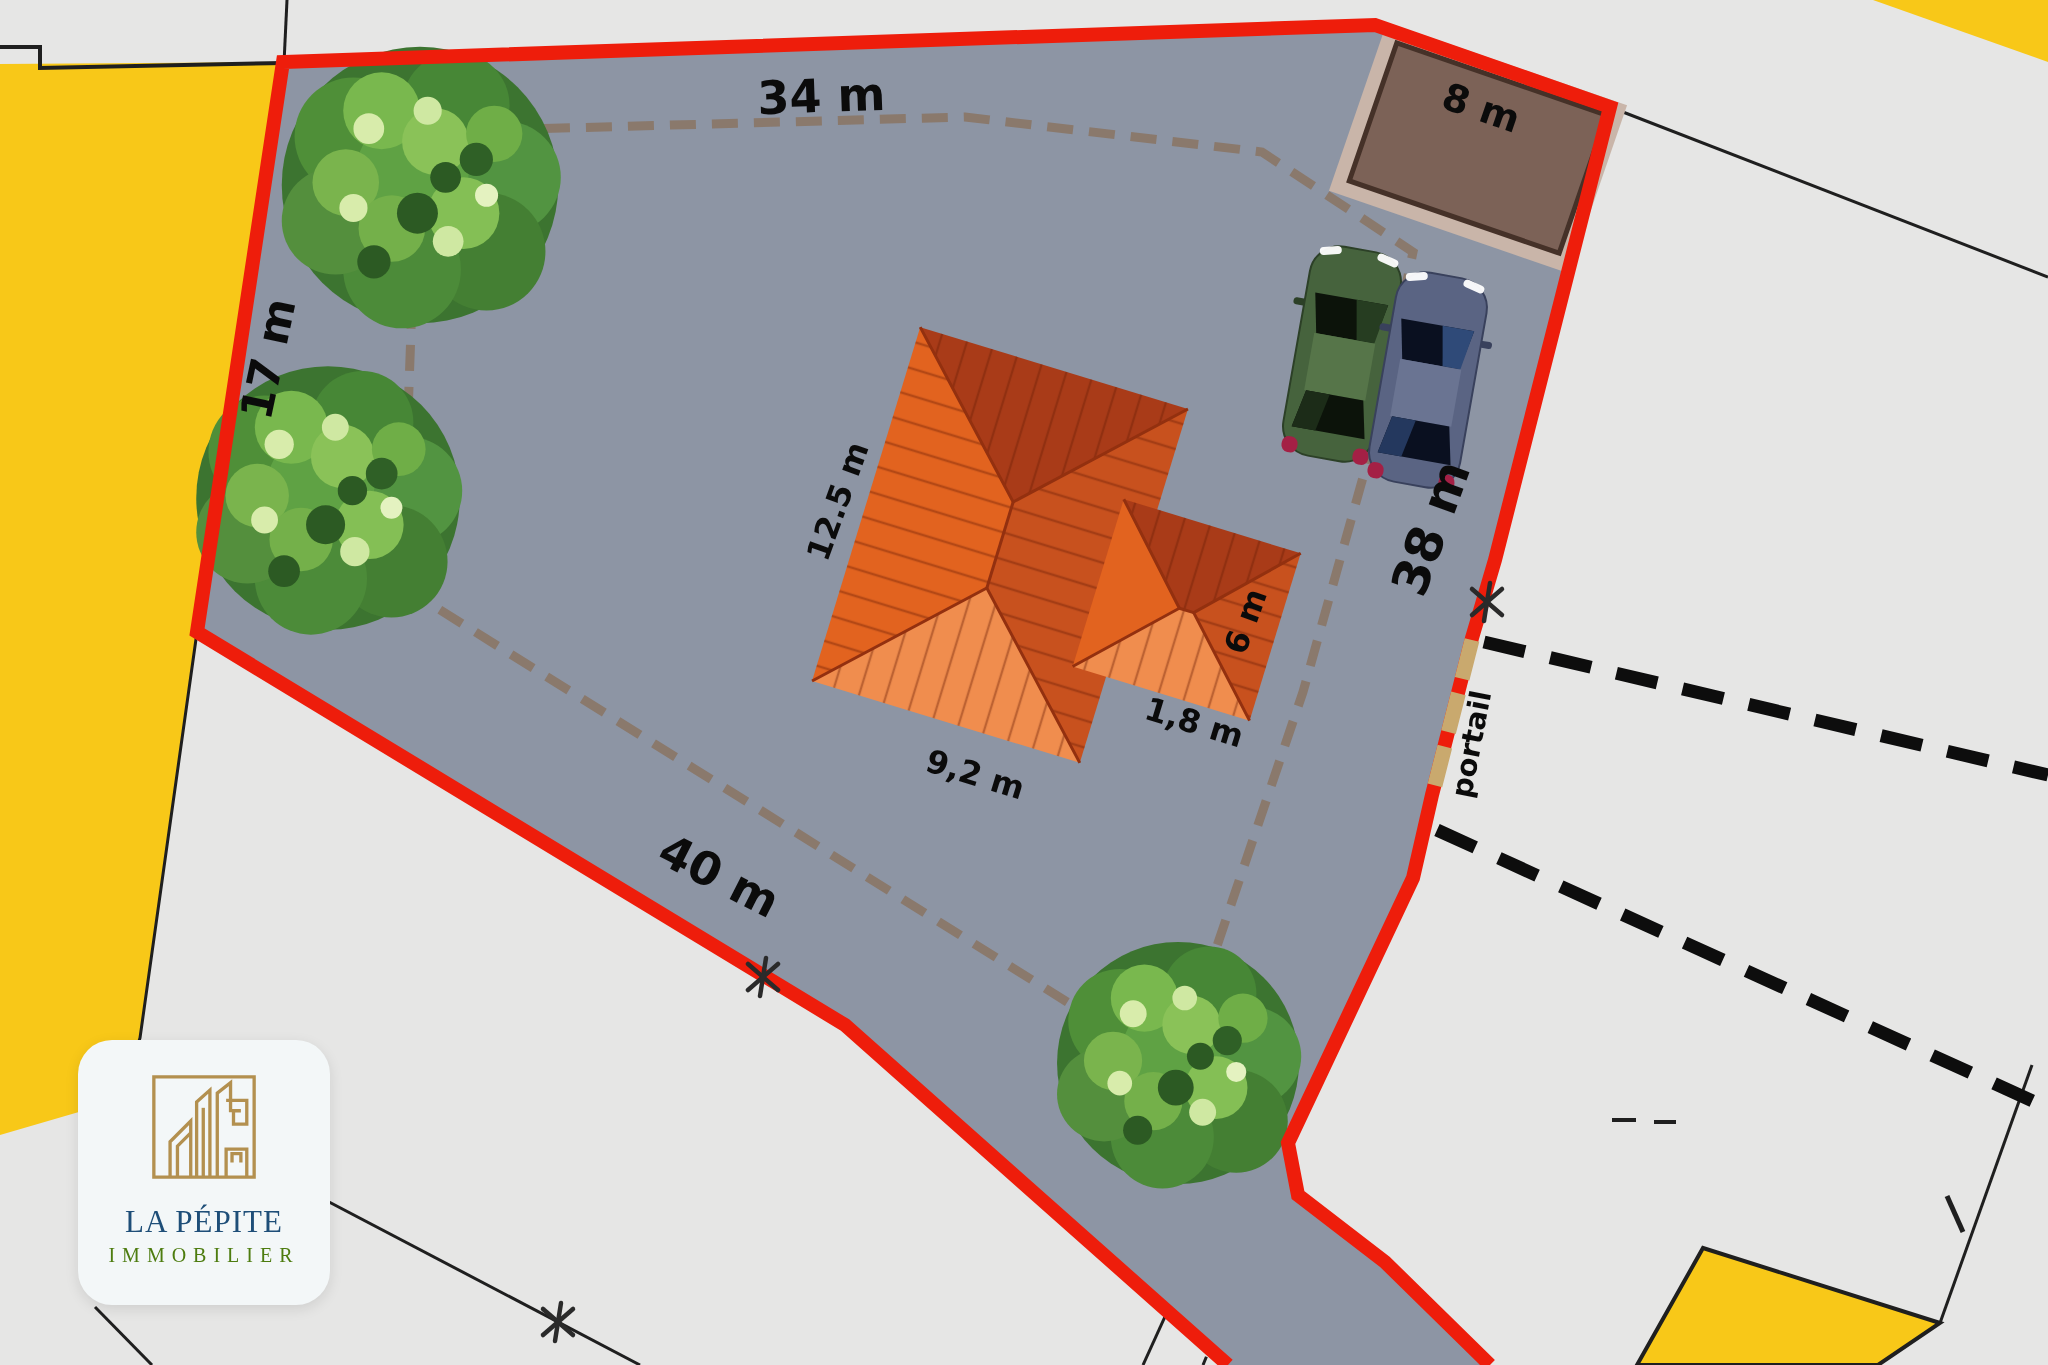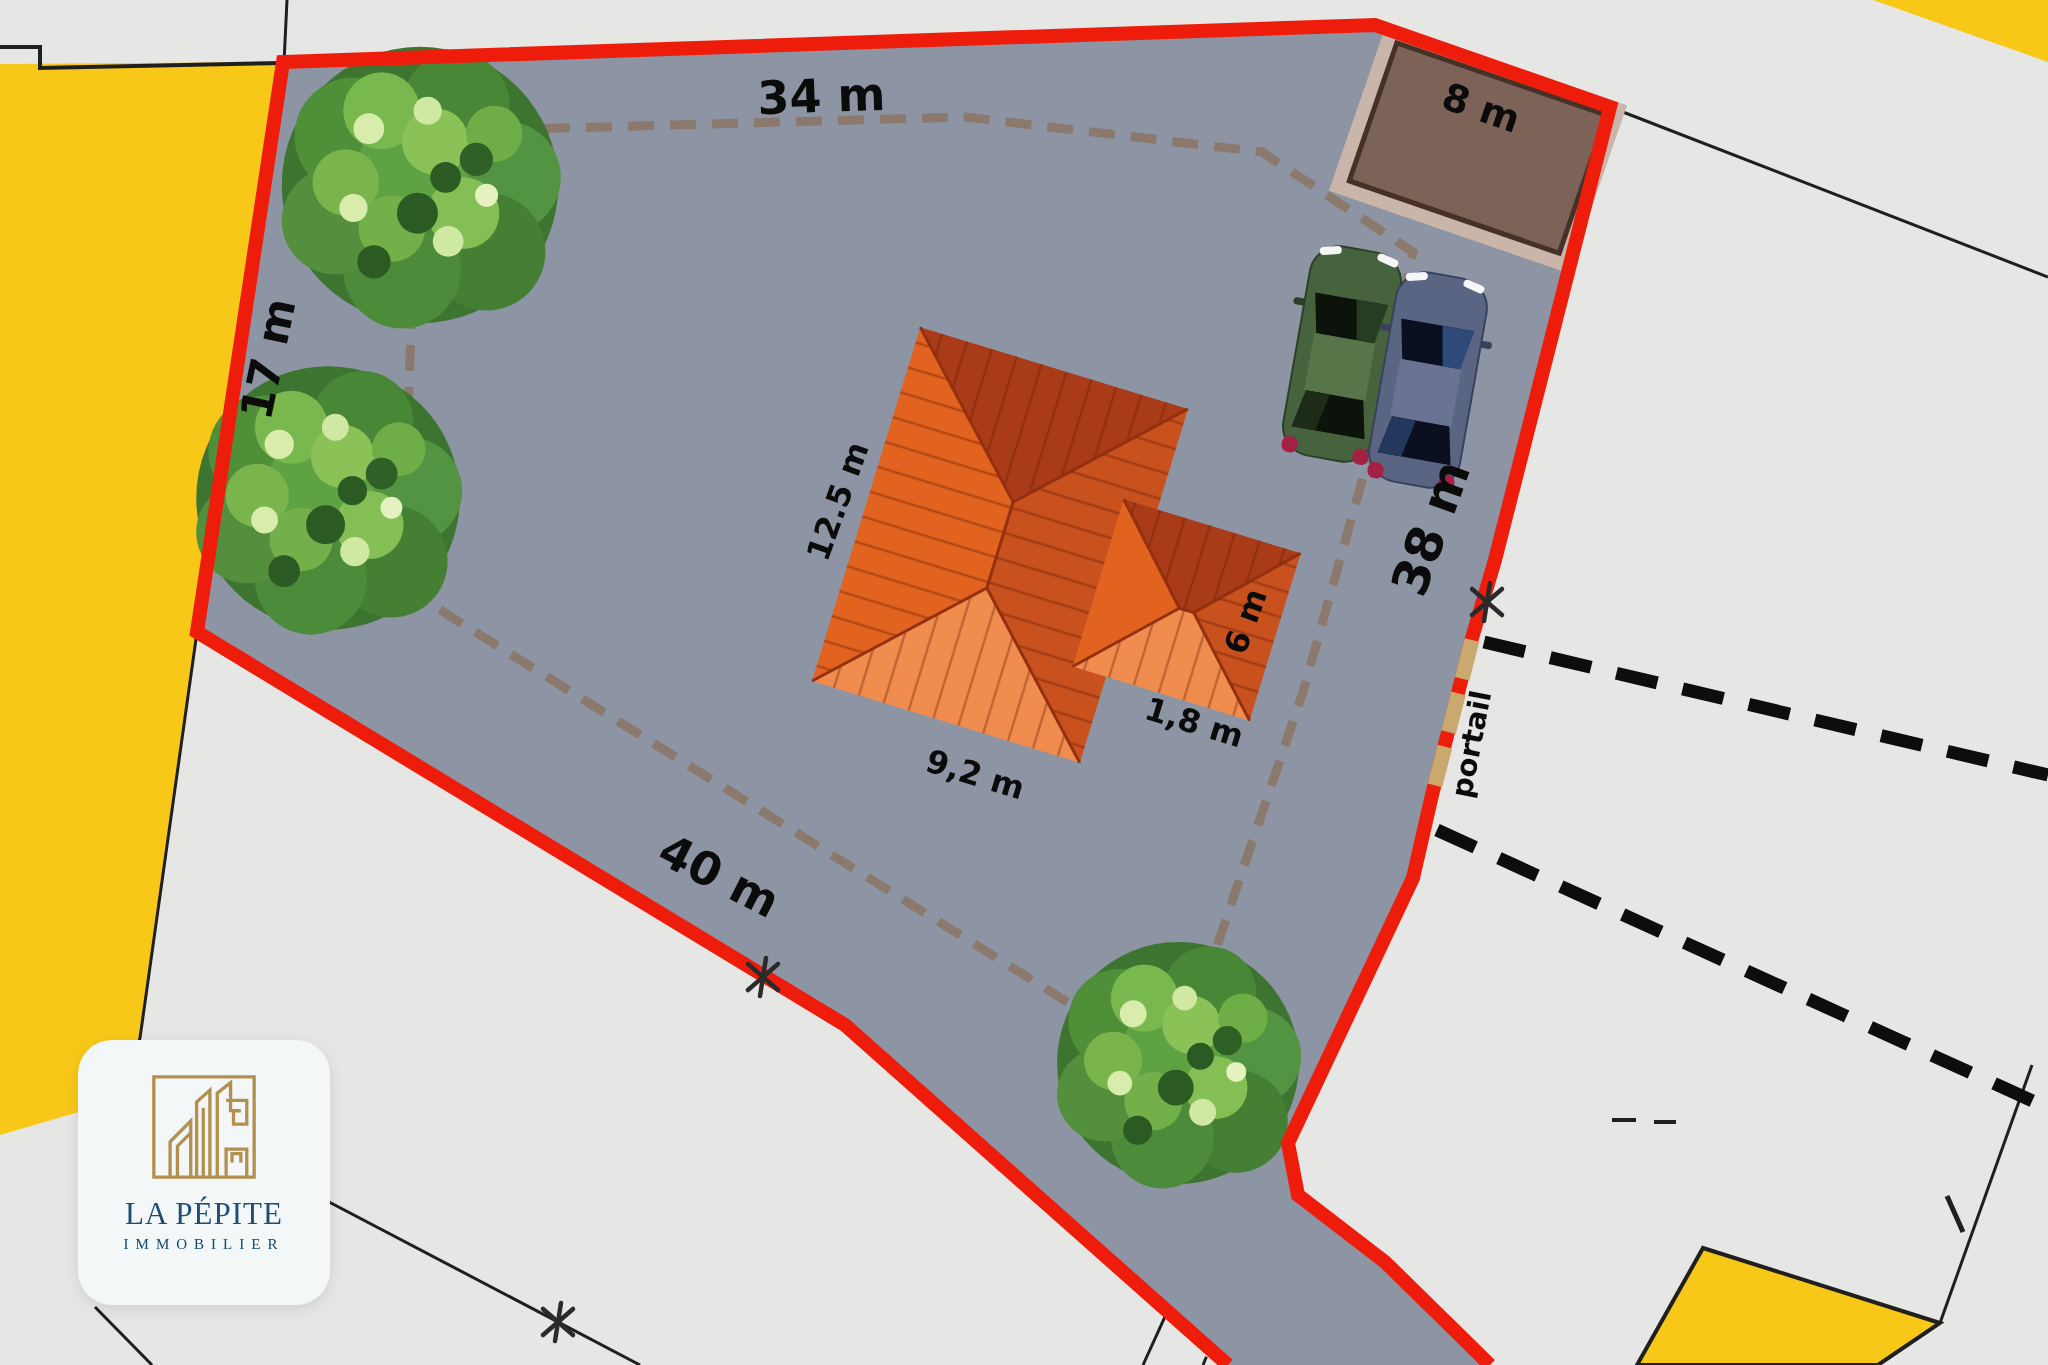--- a/index.html
+++ b/index.html
@@ -9,26 +9,26 @@
   }
   #plan-svg{position:absolute;left:0;top:0;}
   .dim-label{font-family:"DejaVu Sans",sans-serif;font-weight:bold;fill:#0b0b0b;}
   #logo-card{
     position:absolute;left:78px;top:1040px;width:252px;height:265px;
     background:#f3f7f8;border-radius:34px;box-shadow:0 4px 14px rgba(0,0,0,0.10);
     display:flex;flex-direction:column;align-items:center;justify-content:flex-start;
   }
   #logo-card .icon-wrap{margin-top:26px;width:118px;height:122px;}
   #logo-brand{
-    margin-top:8px;font-family:"Liberation Serif",serif;font-size:31px;
+    margin-top:16px;font-family:"Liberation Serif",serif;font-size:31px;
     color:#1e4e78;letter-spacing:1px;white-space:nowrap;
   }
   #logo-sub{
-    margin-top:4px;font-family:"Liberation Serif",serif;font-size:15px;
-    color:#0c4a6e;letter-spacing:7px;white-space:nowrap;
+    margin-top:4px;font-family:"Liberation Serif",serif;font-size:20px;
+    color:#4d7c0f;letter-spacing:7px;white-space:nowrap;
   }
 </style>
 </head>
 <body>
 
 <div id="stage">
 
 <svg id="plan-svg" width="2048" height="1365" viewBox="0 0 2048 1365">
 
   <defs>

